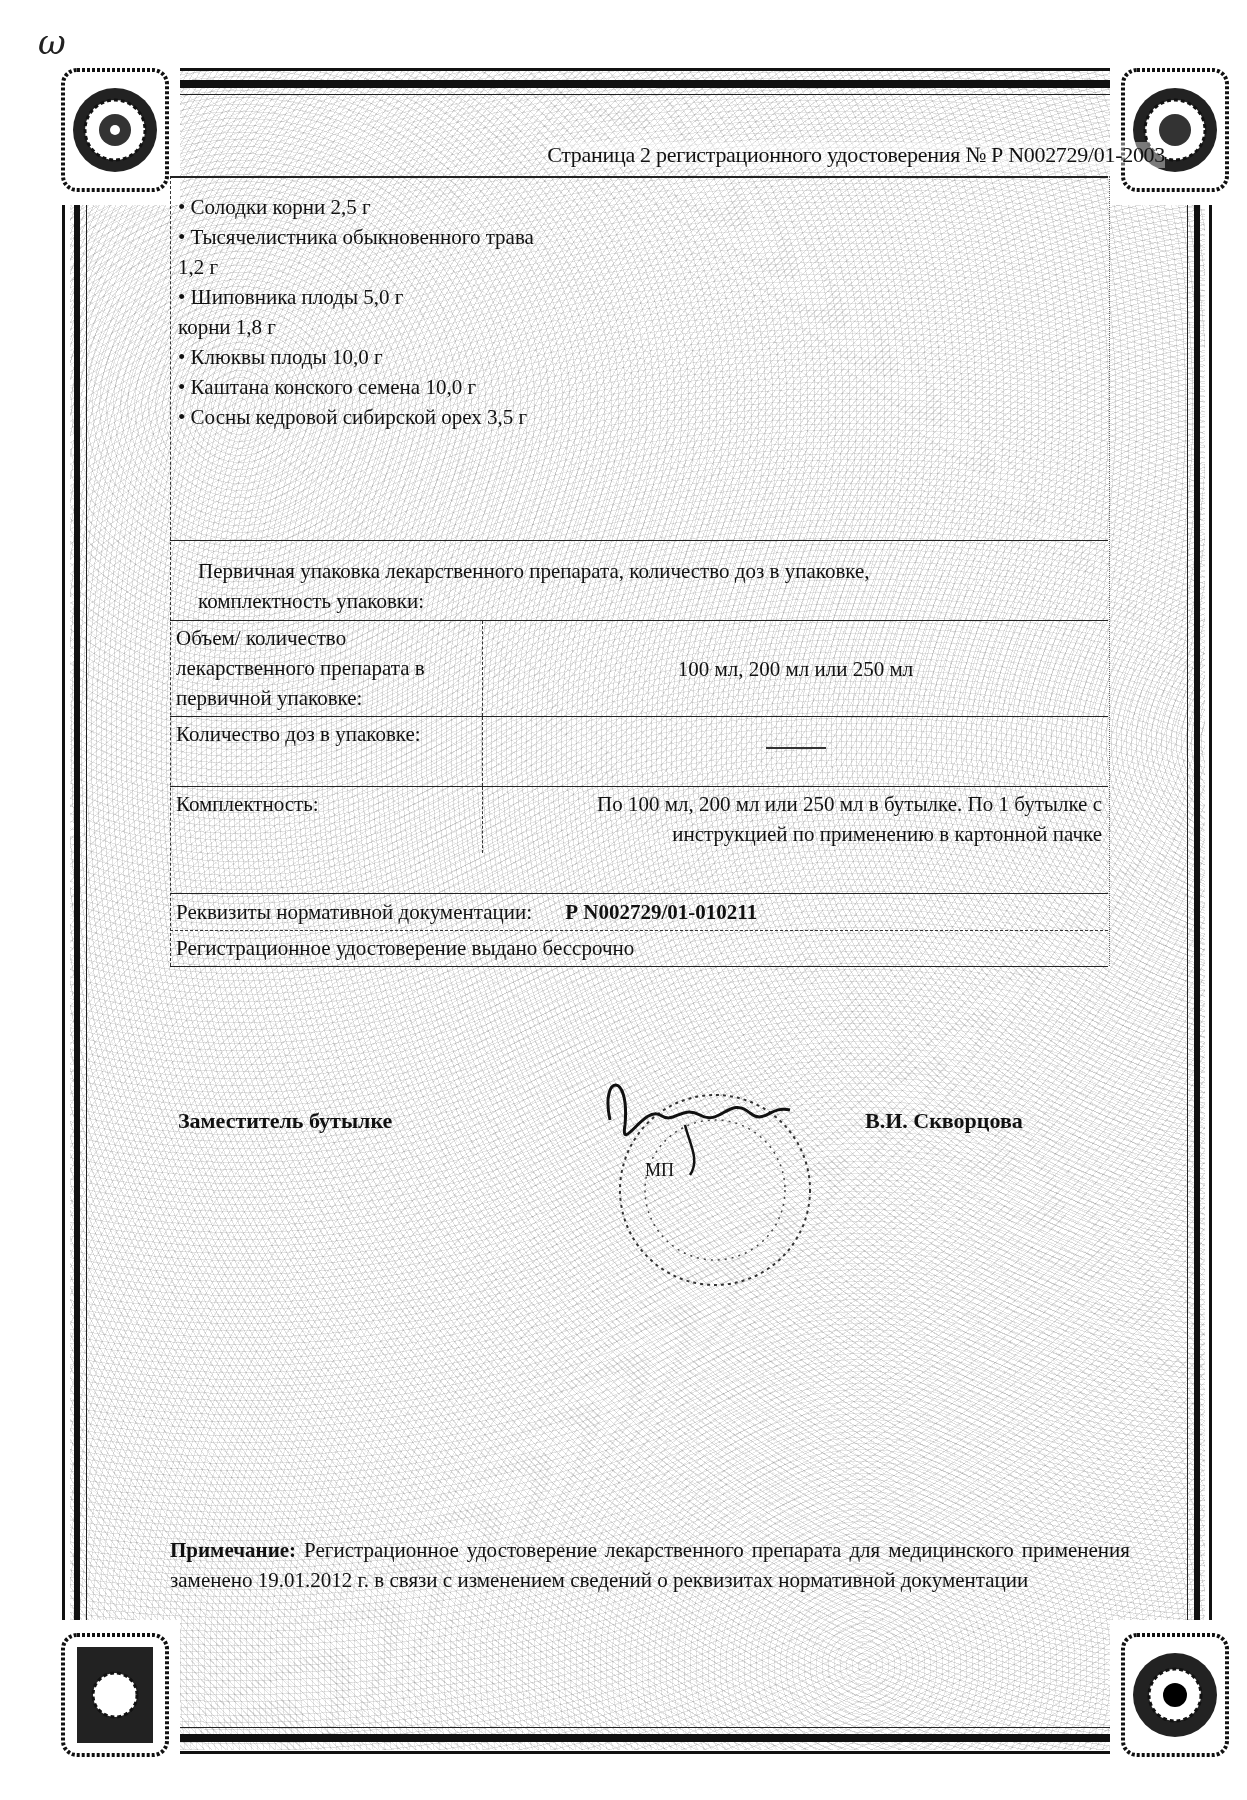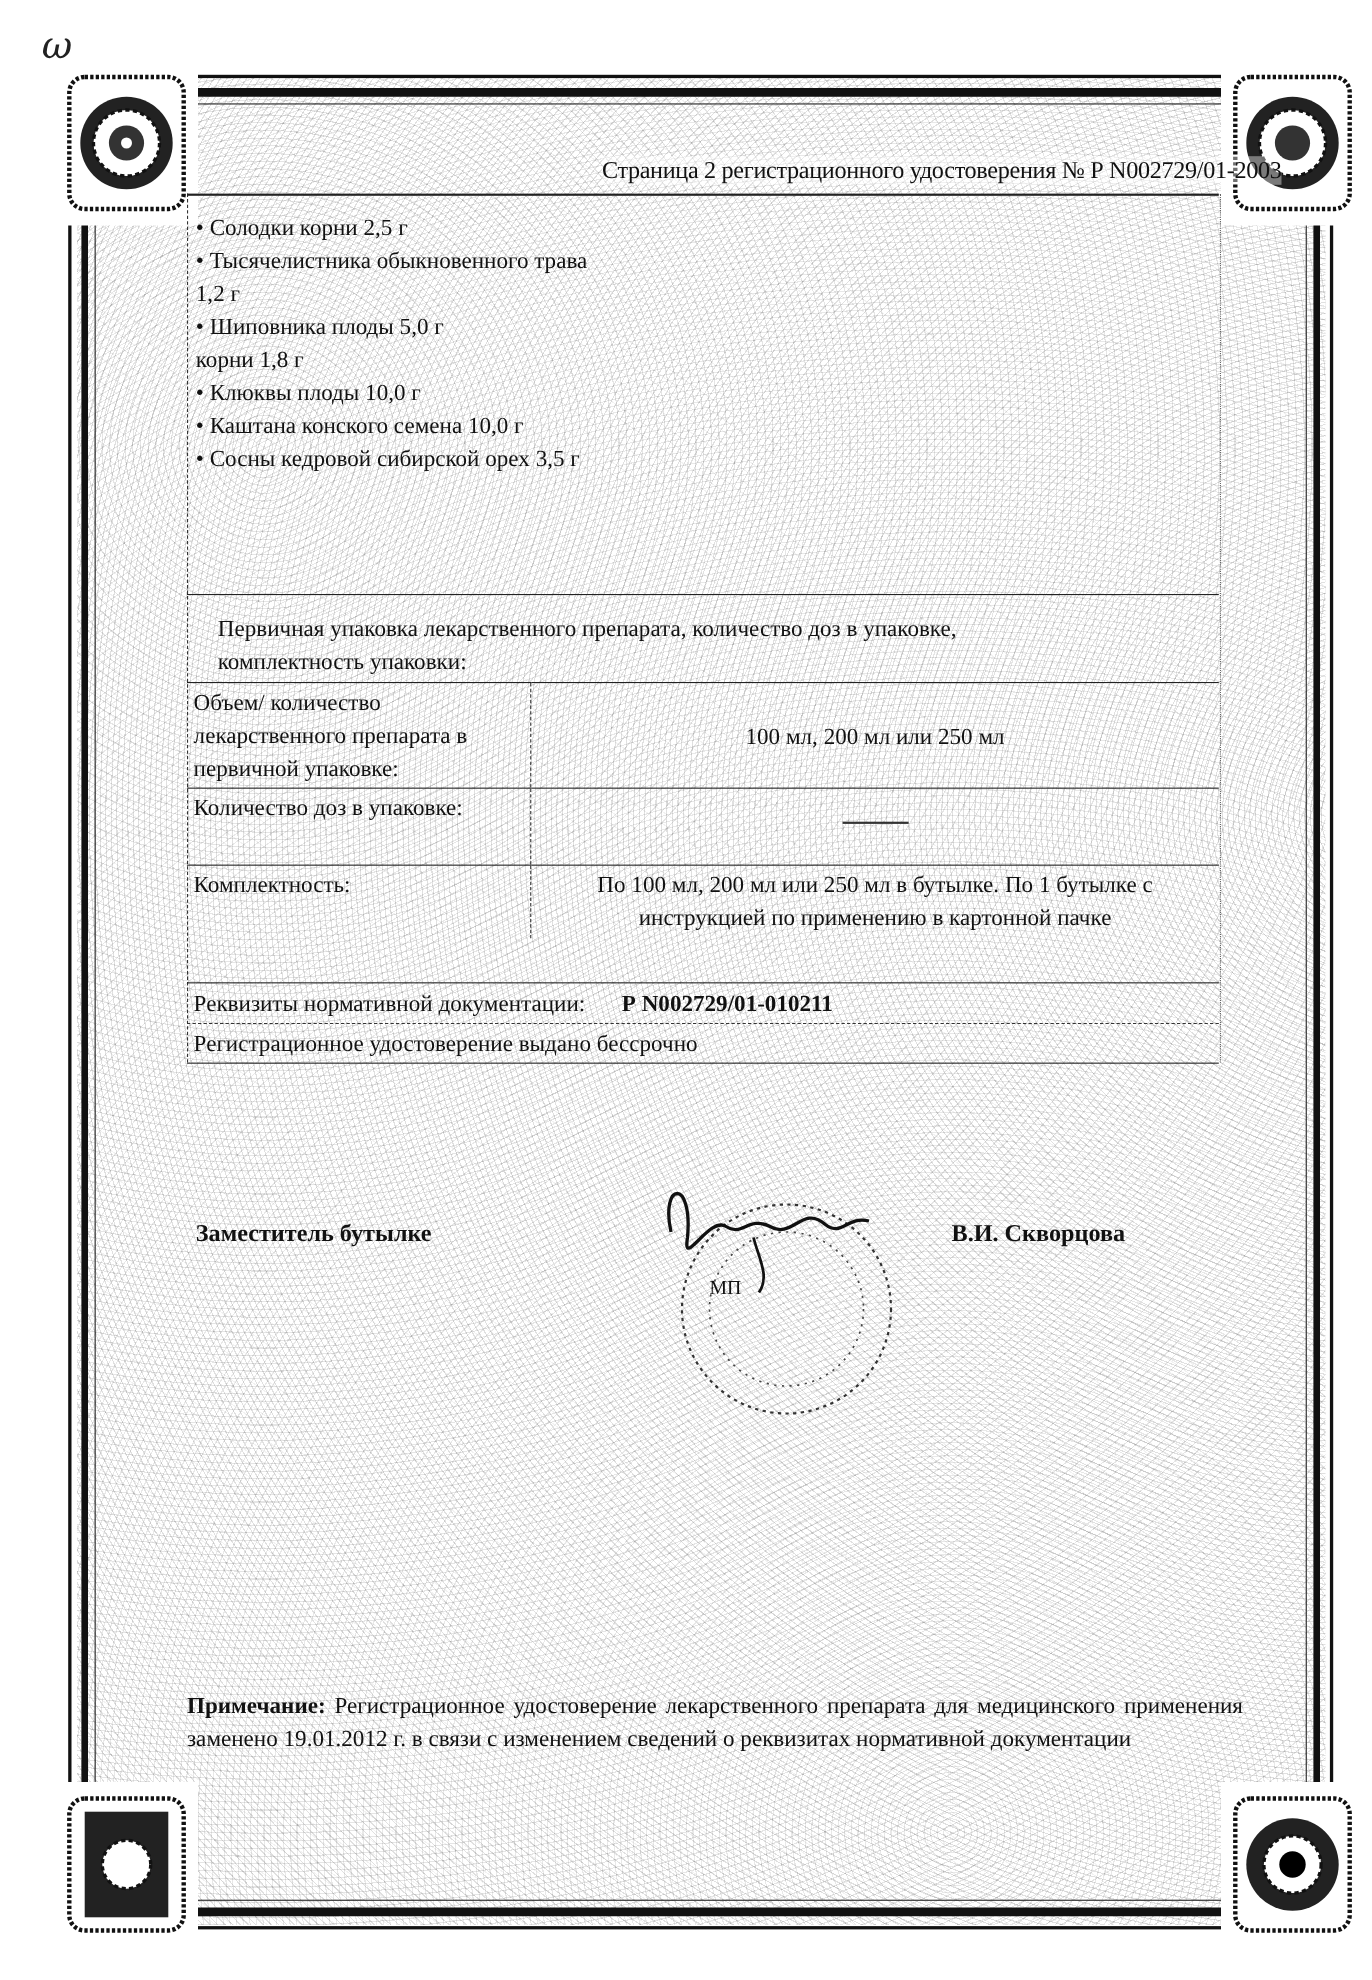--- a/index.html
+++ b/index.html
@@ -62,21 +62,21 @@
   .sep.dashed { border-top: 1.5px dashed #333; }
   .text-block { position: absolute; z-index: 5; font-size: 21px; line-height: 30px; }
 
   .pack-table {
     position: absolute; left: 170px; top: 620px; width: 938px; z-index: 5;
     border-collapse: collapse; font-size: 21px;
   }
   .pack-table td { border-top: 1.5px solid #222; vertical-align: top; padding: 2px 6px; line-height: 30px; }
   .pack-table td.label { width: 300px; border-right: 1.5px dashed #333; }
   .pack-table td.value { text-align: center; }
-  .pack-table td.value.left { text-align: center; }
+  .pack-table td.value.left { text-align: right; }
   .dash-mark { display: inline-block; width: 60px; border-top: 2px solid #333; margin-top: 28px; }
 
   .signature-row { position: absolute; top: 1108px; z-index: 5; font-size: 22px; font-weight: bold; }
   .stamp {
     position: absolute; left: 590px; top: 1065px; width: 230px; height: 230px; z-index: 5;
   }
   .note { position: absolute; left: 170px; top: 1535px; width: 960px; z-index: 5; font-size: 21px; line-height: 30px; text-align: justify; }
   .note b { font-weight: bold; }
   .mp-label { position: absolute; left: 645px; top: 1160px; z-index: 6; font-size: 18px; }
 </style>

